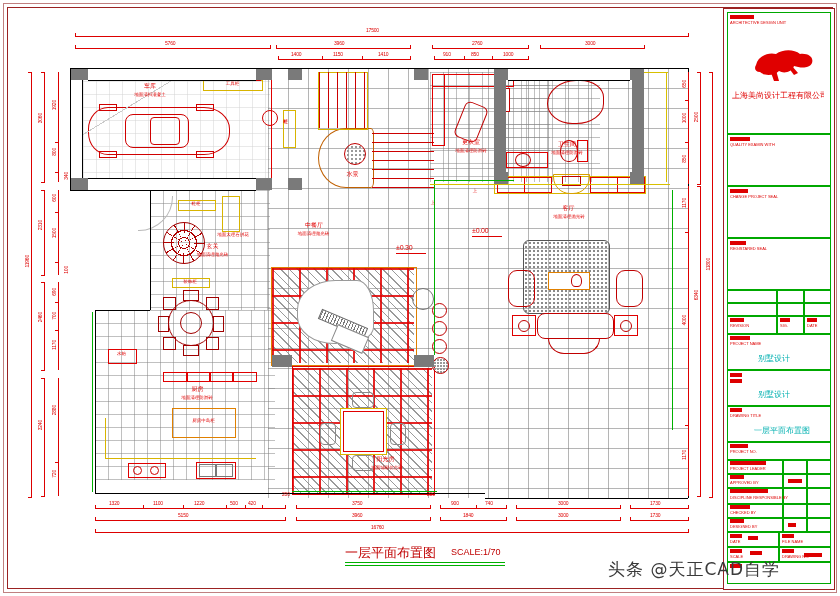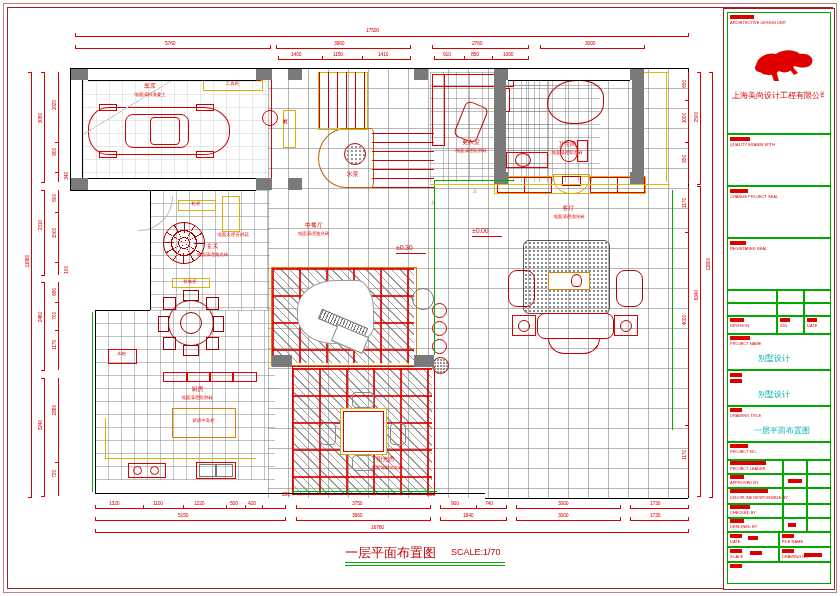--- a/index.html
+++ b/index.html
@@ -580,14 +580,15 @@
     <div class="blk" style="left:58px;top:540px;width:12px;"></div>
     <div class="ttl" style="left:58px;top:545px;">DRAWING NO.</div>
     <div class="blk" style="left:80px;top:544px;width:18px;"></div>
 
     <div class="cell" style="left:3px;top:553px;width:104px;height:22px;"></div>
     <div class="blk" style="left:6px;top:555px;width:12px;"></div>
     <div class="ttl" style="left:6px;top:560px;"></div>
     <div class="abs" style="left:52px;top:558px;color:#e00000;font-size:7px;"></div>
   </div>
 
+  <div class="wm" style="left:608px;top:558px;">头条 @天正CAD自学</div>
 
 </div>
 
 </body></html>

